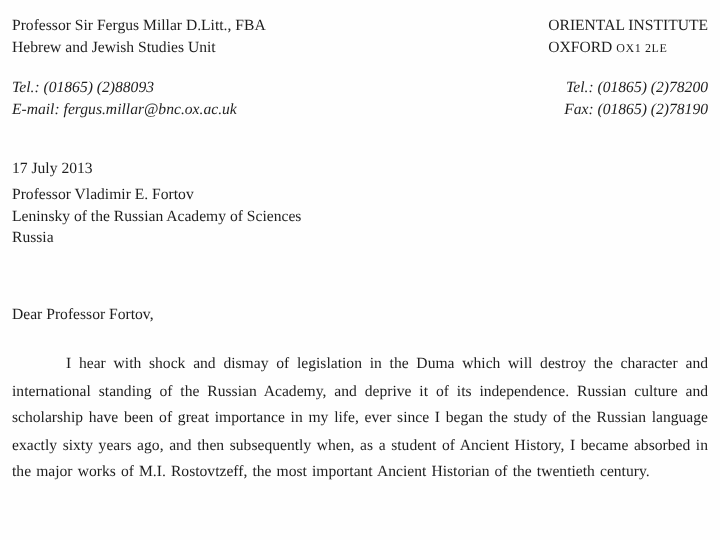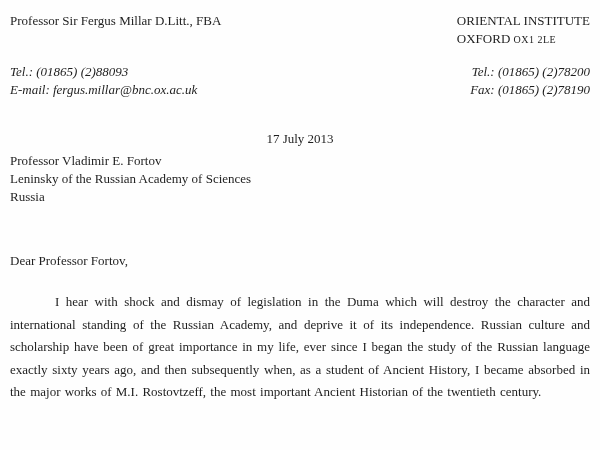--- a/index.html
+++ b/index.html
@@ -45,21 +45,21 @@
   }
   .contact-left div,
   .contact-right div {
     line-height: 18px;
     white-space: nowrap;
   }
   .contact-right {
     text-align: right;
   }
   .date-line {
-    text-align: center;
+    text-align: left;
     margin-top: 31px;
     line-height: 18px;
   }
   .recipient-block {
     margin-top: 4px;
   }
   .recipient-block div {
     line-height: 18px;
     white-space: nowrap;
   }
@@ -76,20 +76,21 @@
   }
 </style>
 </head>
 <body>
 
 <div class="page">
 
   <div class="header-row">
     <div class="sender-block">
       <div>Professor Sir Fergus Millar D.Litt., FBA</div>
+      <div>Hebrew and Jewish Studies Unit</div>
     </div>
     <div class="institute-block">
       <div>ORIENTAL INSTITUTE</div>
       <div>
         <span>OXFORD</span>
         <span class="postcode">OX1 2LE</span>
       </div>
     </div>
   </div>
 

